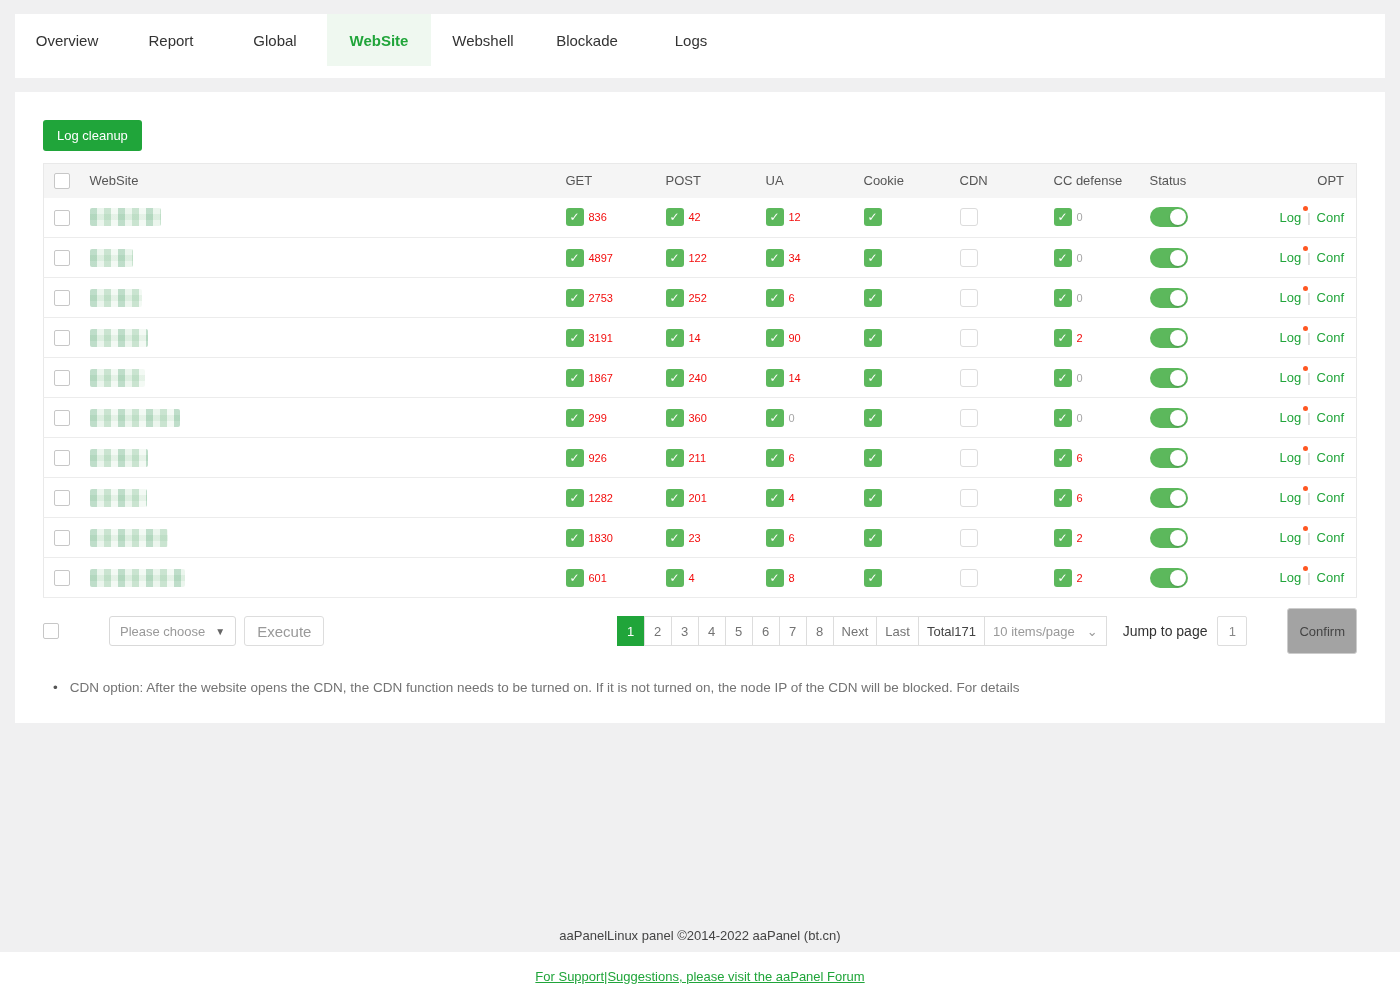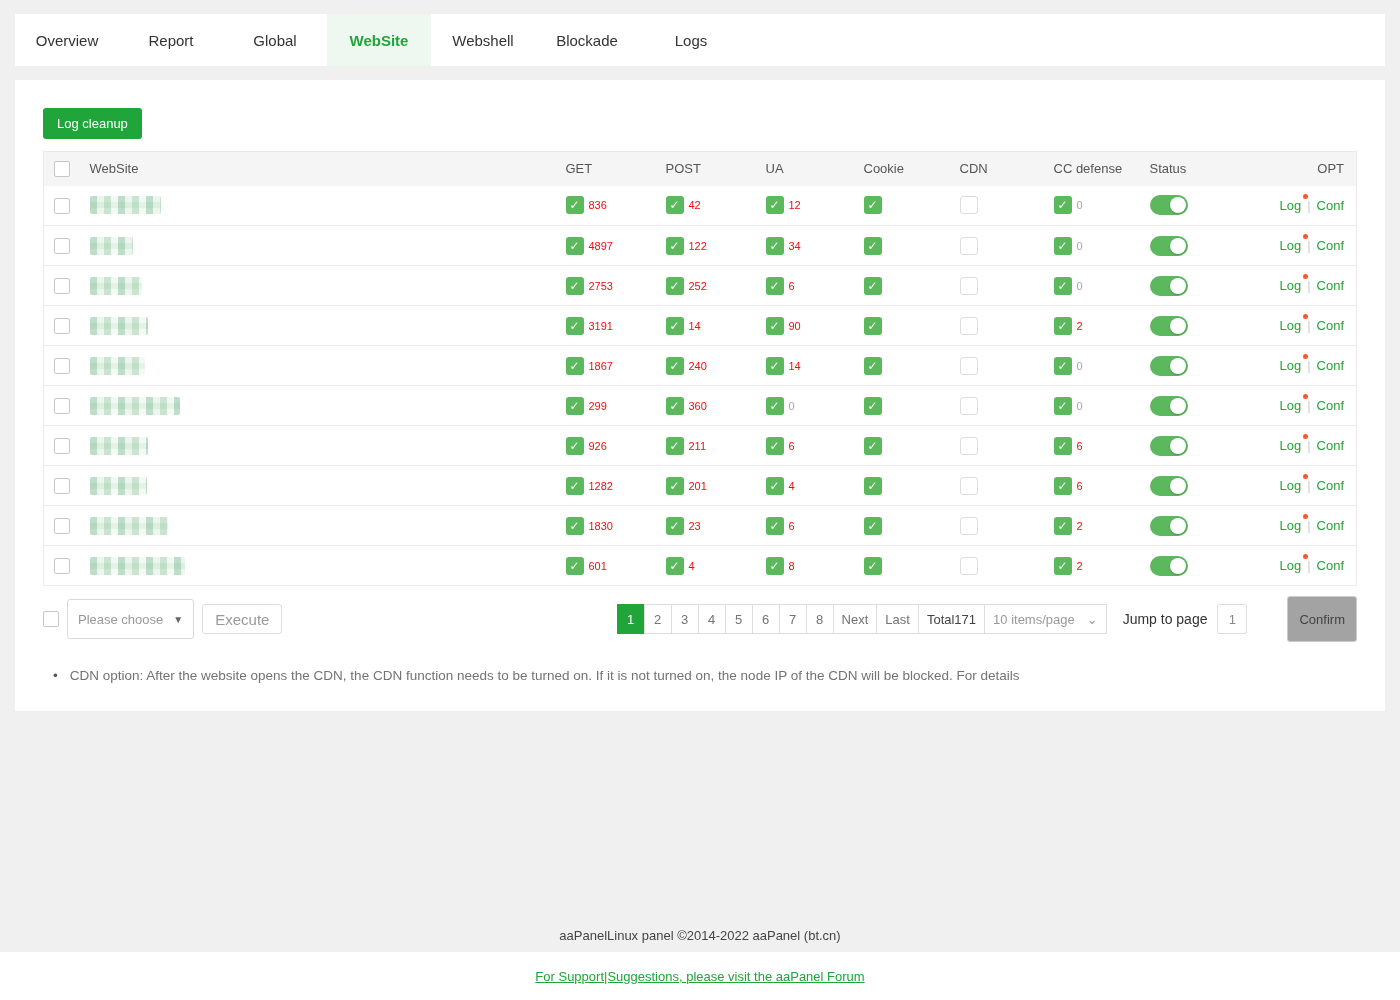--- a/index.html
+++ b/index.html
@@ -4,21 +4,21 @@
 <style>
   * { margin:0; padding:0; box-sizing:border-box; }
   html,body { width:1400px; height:1000px; }
   body {
     font-family:"Liberation Sans","DejaVu Sans",sans-serif;
     background:#f0f0f1; color:#444; position:relative; overflow:hidden;
     font-size:13px;
   }
 
   
-  .tabbar { margin:14px 15px 0; background:#fff; height:52px; display:flex; }
+  .tabbar { margin:14px 15px 0; background:#fff; height:64px; display:flex; }
   .tab {
     width:104px; height:52px; display:flex; align-items:center; justify-content:center;
     font-size:15px; color:#333; cursor:pointer;
   }
   .tab.active { background:#eff8f0; color:var(--accent-green); font-weight:bold; }
 
   
   .card { margin:14px 15px 0; background:#fff; padding:28px; min-height:598px; }
 
   .btn-green {
@@ -74,23 +74,23 @@
   .logwrap { position:relative; display:inline-block; }
   .dot {
     position:absolute; top:-4px; right:-7px; width:5px; height:5px;
     border-radius:50%; background:var(--badge-dot-orange); display:inline-block;
   }
 
   
   .pagerow { display:flex; align-items:center; margin-top:10px; }
   .bulk { display:flex; align-items:center; gap:8px; }
   .fake-select {
-    height:40px; border:1px solid #d9d9d9; border-radius:3px; background:#fff;
+    height:30px; border:1px solid #d9d9d9; border-radius:3px; background:#fff;
     display:inline-flex; align-items:center; padding:0 10px; color:#999;
-    gap:10px; cursor:pointer; font-size:13px;
+    gap:10px; cursor:pointer; font-size:13px;margin-left:42px;
   }
   .fake-select .tri { color:#666; font-size:10px; }
   .btn-plain {
     height:30px; border:1px solid #ddd; background:#fff; color:#999;
     border-radius:3px; padding:0 12px; font-size:15px; cursor:pointer; font-family:inherit;
   }
   .pager { margin-left:auto; display:flex; align-items:center; }
   .pg { display:flex; }
   .pg-item {
     min-width:28px; height:30px; border:1px solid #ddd; margin-left:-1px;

